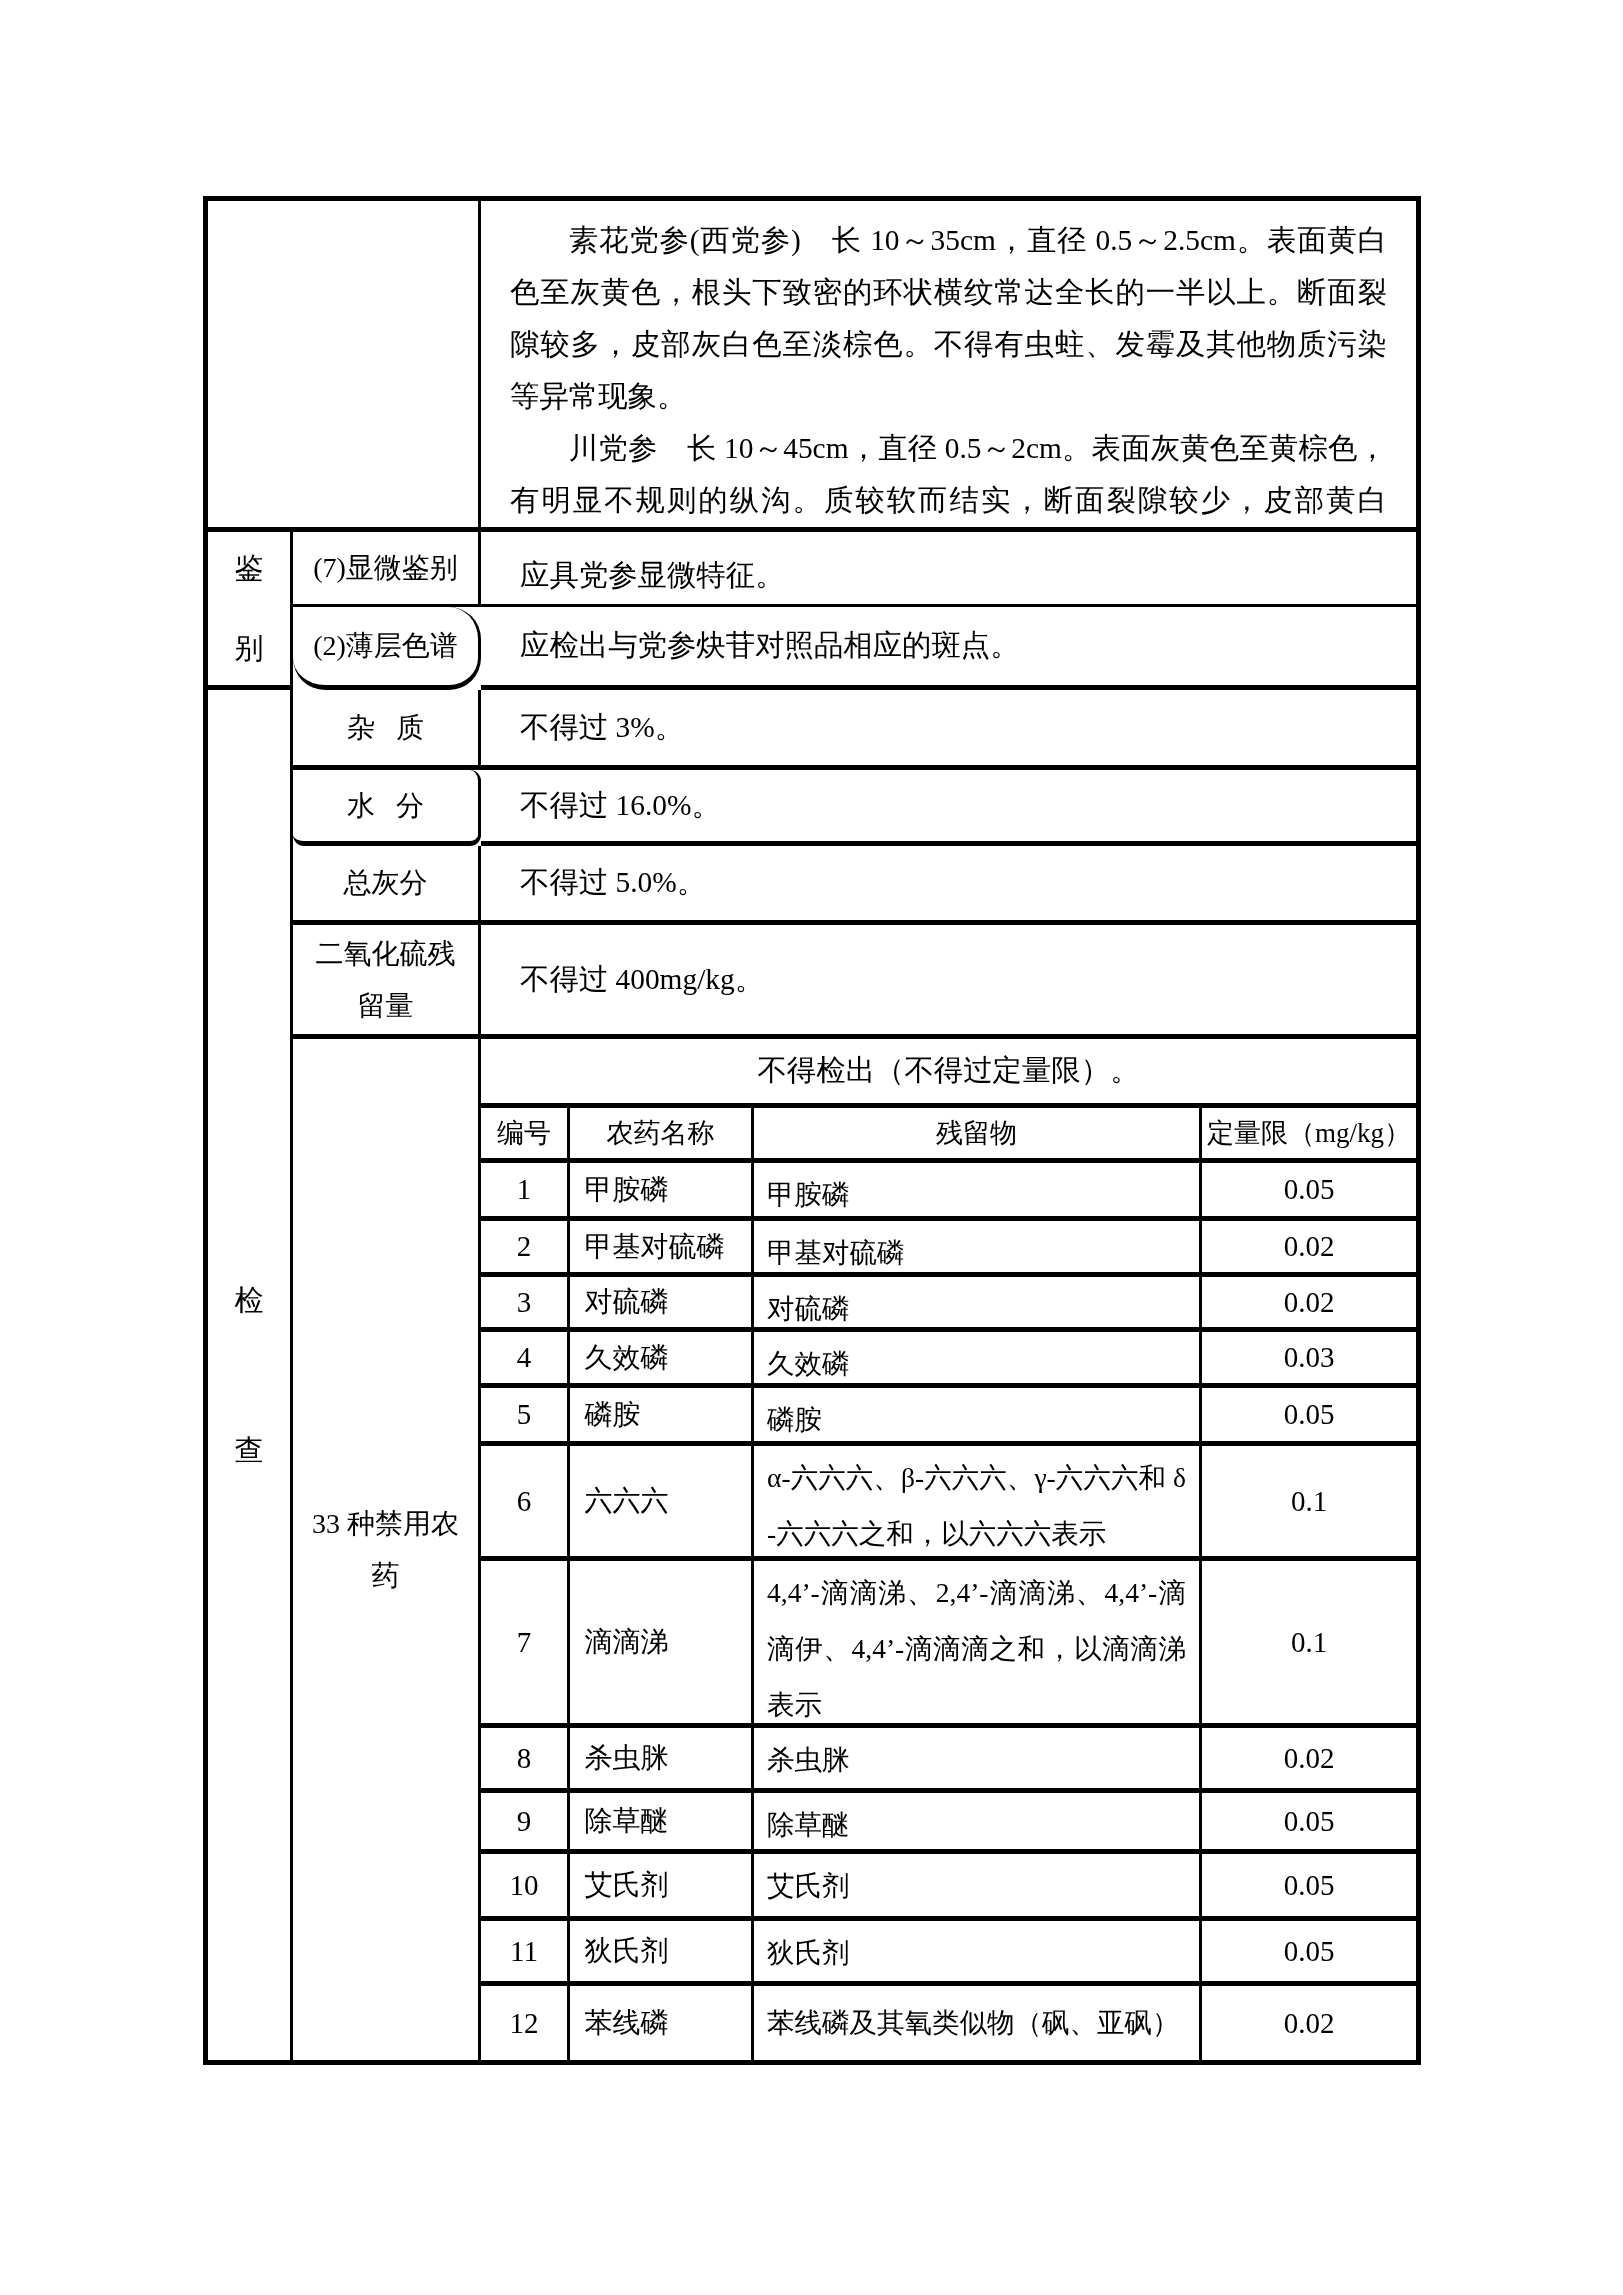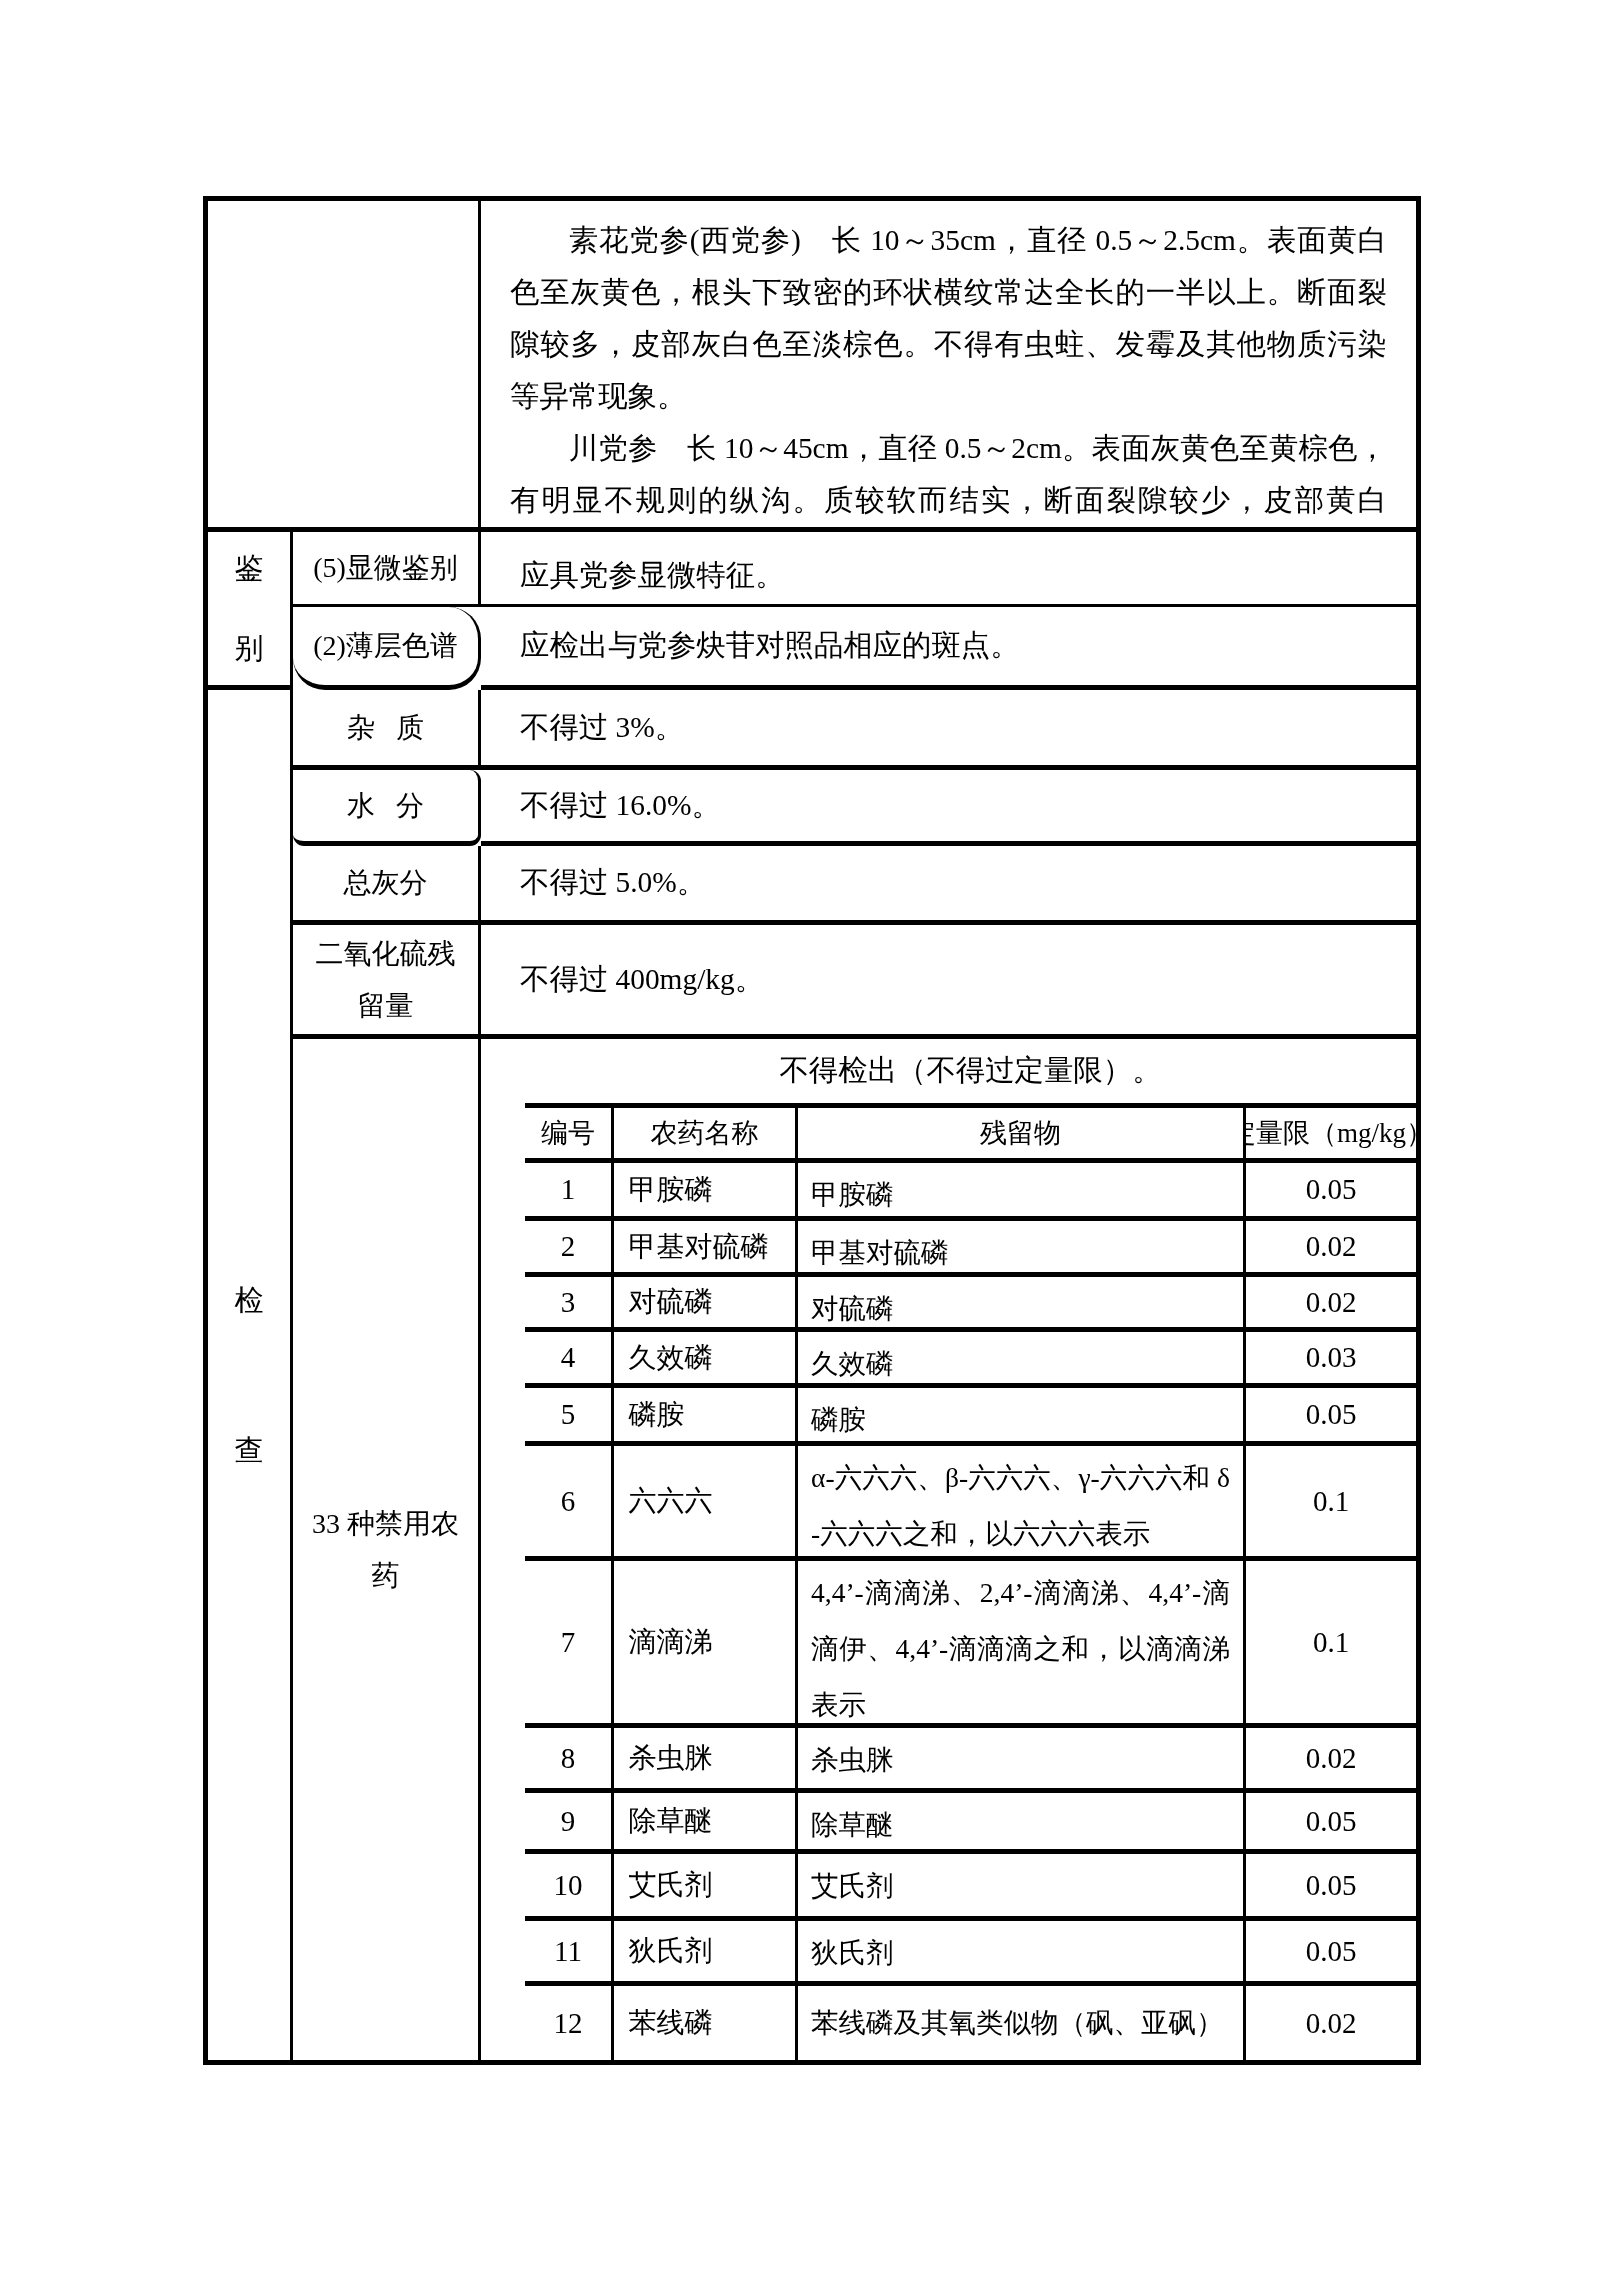--- a/index.html
+++ b/index.html
@@ -87,21 +87,21 @@
     <div class="cell b-b8 desc" style="grid-column:3;grid-row:1;">
       <p>素花党参(西党参)　长 10～35cm，直径 0.5～2.5cm。表面黄白色至灰黄色，根头下致密的环状横纹常达全长的一半以上。断面裂隙较多，皮部灰白色至淡棕色。不得有虫蛀、发霉及其他物质污染等异常现象。</p>
       <p>川党参　长 10～45cm，直径 0.5～2cm。表面灰黄色至黄棕色，有明显不规则的纵沟。质较软而结实，断面裂隙较少，皮部黄白色。不得有虫蛀、发霉及其他物质污染等异常现象。</p>
     </div>
 
     <div class="cell b-r5 b-b8 vlabel gap-sm" style="grid-column:1;grid-row:2/span 2;">
       <span class="vchar">鉴</span>
       <span class="vchar">别</span>
     </div>
 
-    <div class="cell b-r5 b-b6 itemlabel" style="grid-column:2;grid-row:2;">(5)显微鉴别</div>
+    <div class="cell b-r5 b-b6 itemlabel" style="grid-column:2;grid-row:2;">(7)显微鉴别</div>
     <div class="cell b-b6 content" style="grid-column:3;grid-row:2;margin-top:16px;">应具党参显微特征。</div>
 
     <div class="cell b-r5 b-b8 itemlabel" style="grid-column:2;grid-row:3;border-radius:32px;">(2)薄层色谱</div>
     <div class="cell b-b8 content" style="grid-column:3;grid-row:3;">应检出与党参炔苷对照品相应的斑点。</div>
 
     <div class="cell b-r5 vlabel gap-lg" style="grid-column:1;grid-row:4/span 5;">
       <span class="vchar">检</span>
       <span class="vchar">查</span>
     </div>
 
@@ -112,21 +112,21 @@
     <div class="cell b-b8 content" style="grid-column:3;grid-row:5;">不得过 16.0%。</div>
 
     <div class="cell b-r5 b-b8 itemlabel" style="grid-column:2;grid-row:6;">总灰分</div>
     <div class="cell b-b8 content" style="grid-column:3;grid-row:6;">不得过 5.0%。</div>
 
     <div class="cell b-r5 b-b8 itemlabel pad-narrow" style="grid-column:2;grid-row:7;">二氧化硫残留量</div>
     <div class="cell b-b8 content" style="grid-column:3;grid-row:7;">不得过 400mg/kg。</div>
 
     <div class="cell b-r5 itemlabel pad-xs" style="grid-column:2;grid-row:8;">33 种禁用农药</div>
 
-    <div style="grid-column:3;grid-row:8;margin-left:44px;">
+    <div style="grid-column:3;grid-row:8;">
       <div class="pgrid" id="pesticide-grid" style="width:100%;height:100%;">
         <div class="pc merged b-b9">不得检出（不得过定量限）。</div>
         <div class="pc head b-r5 b-b9">编号</div>
         <div class="pc head b-r5 b-b9">农药名称</div>
         <div class="pc head b-r5 b-b9">残留物</div>
         <div class="pc head b-b9">定量限（mg/kg）</div>
 
       <div class="pc num b-r5 b-b9">1</div>
           <div class="pc name b-r5 b-b9">甲胺磷</div>
           <div class="pc residue b-r5 b-b9">甲胺磷</div>

